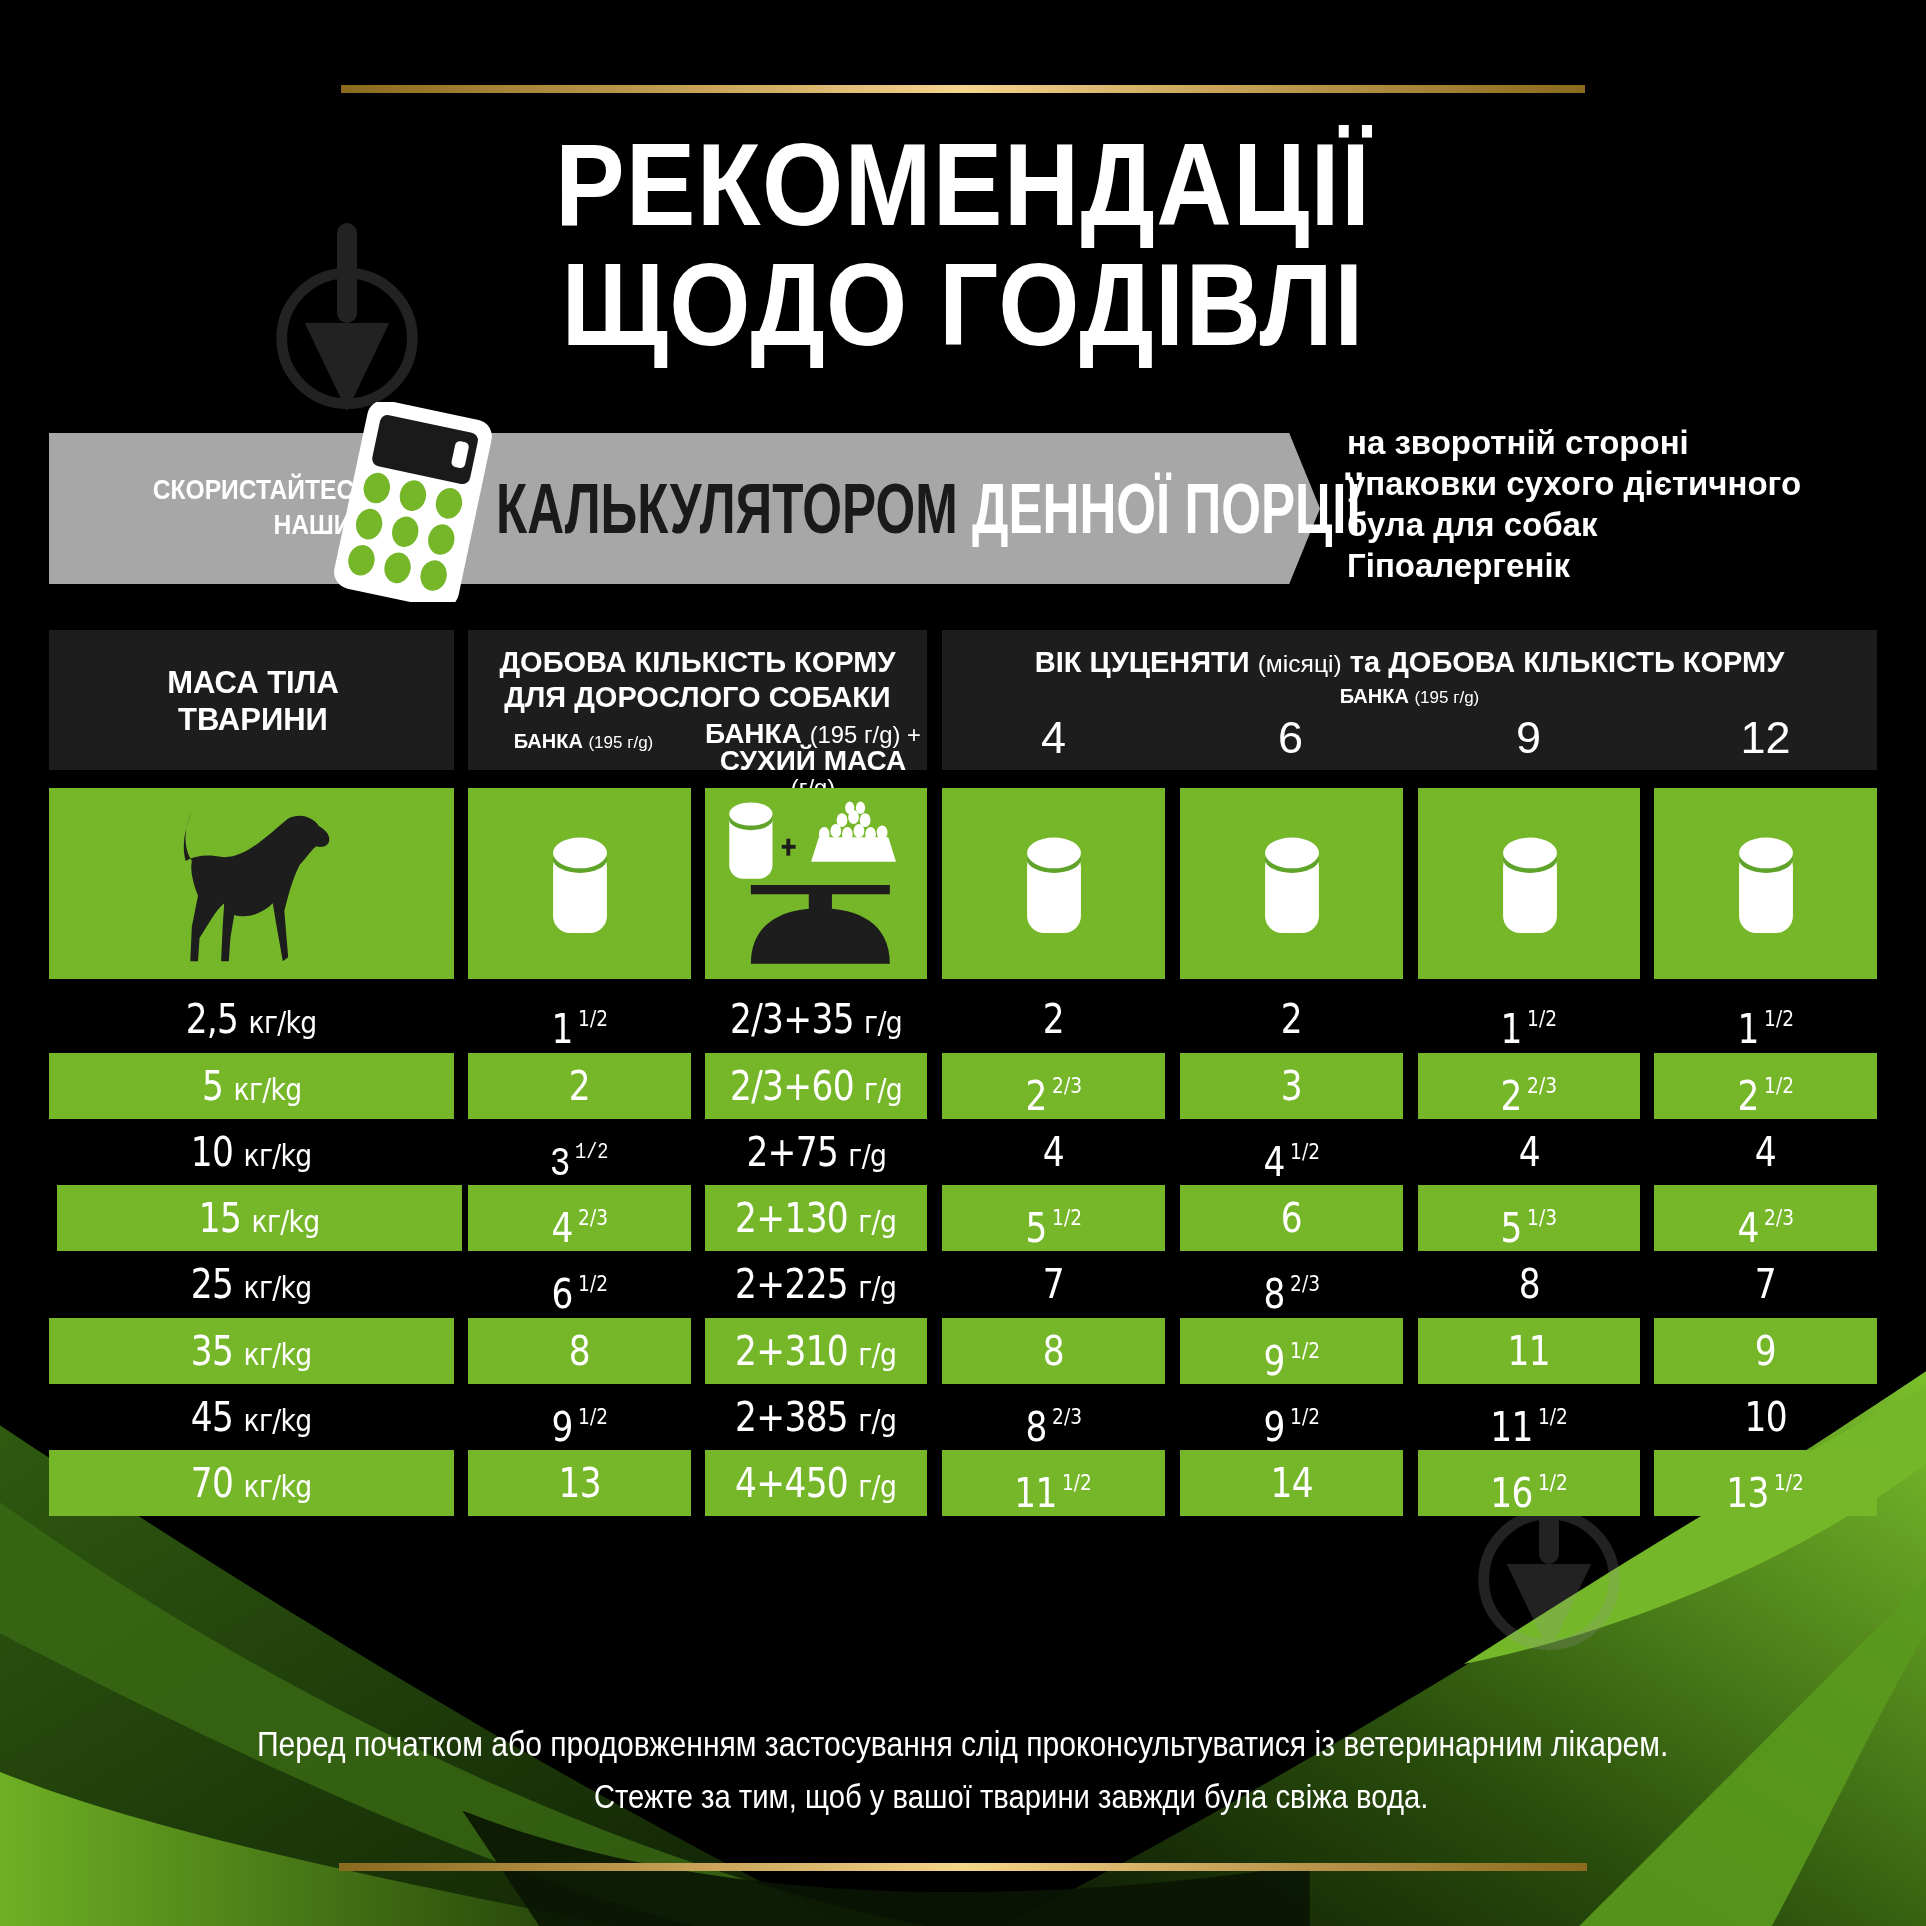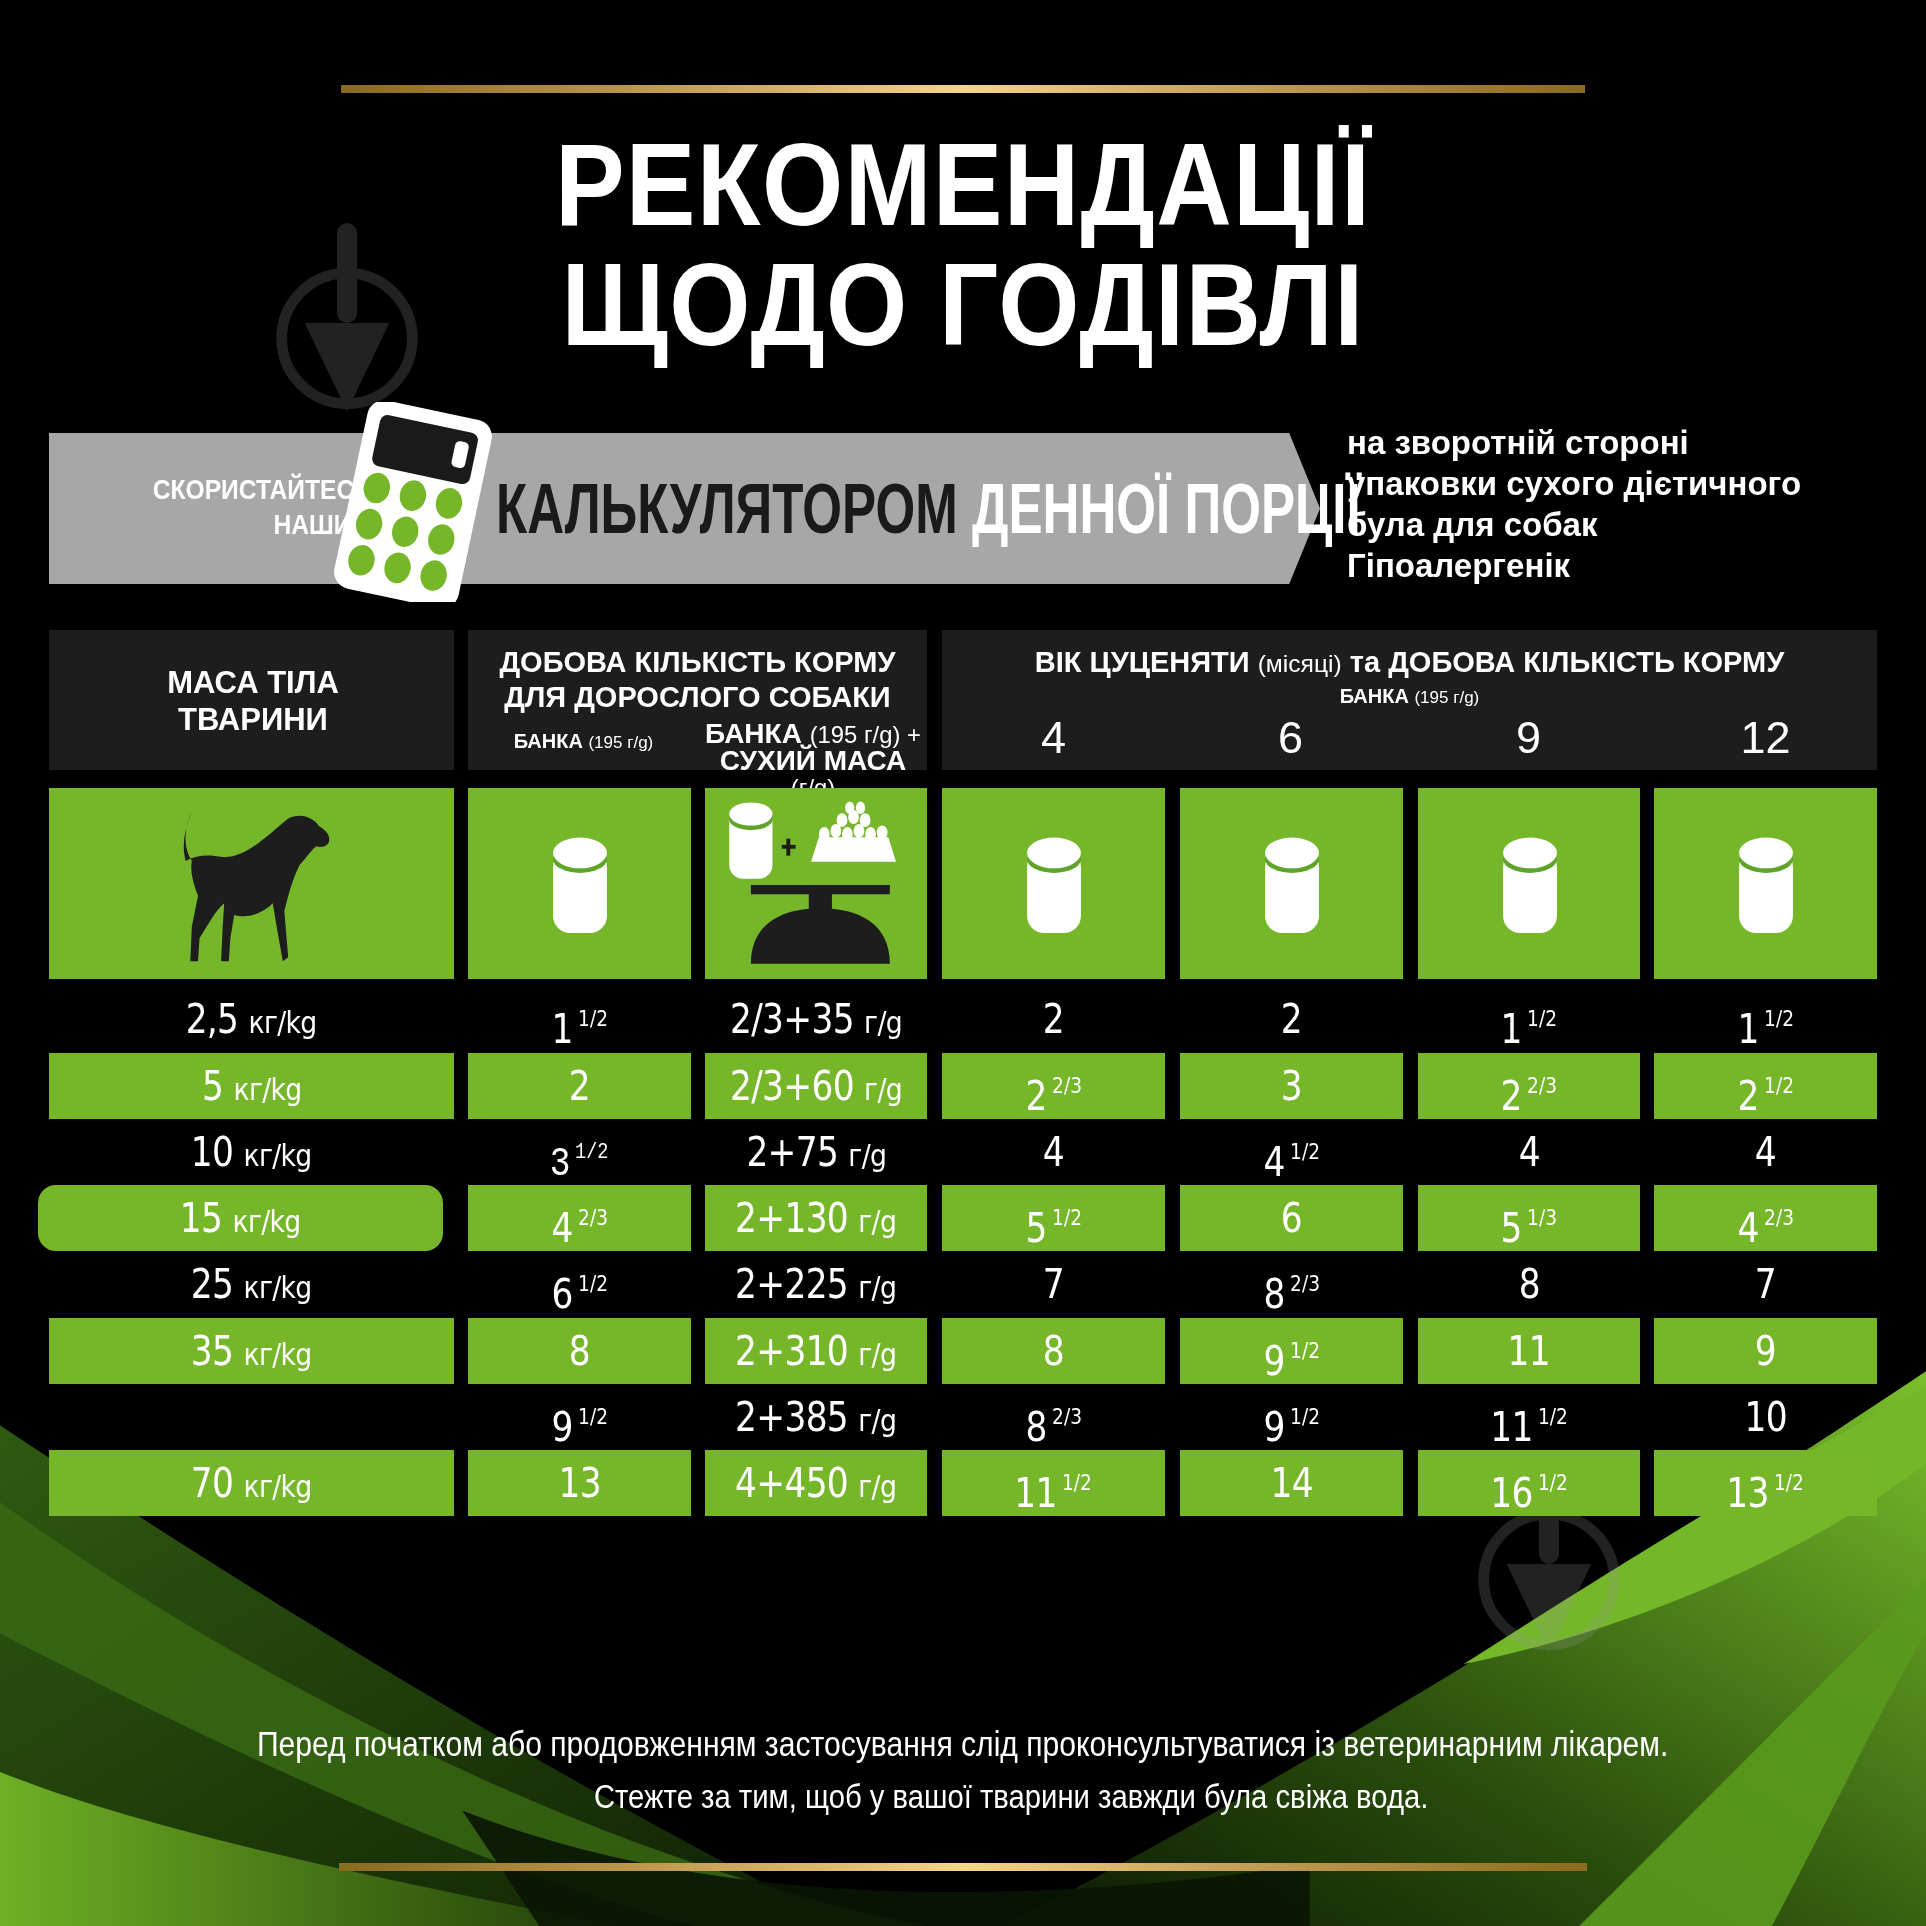--- a/index.html
+++ b/index.html
@@ -284,21 +284,21 @@
     <div class="row" style="top: 1119px;">
       <div class="cell" style="left: 49px; width: 405px;"><span class="inner"><span>10</span> <span class="unit">кг/kg</span></span></div>
       <div class="cell" style="left: 468px; width: 223px; font-family: Liberation Mono, monospace;"><span class="inner"><span>3</span><sup>1/2</sup></span></div>
       <div class="cell" style="left: 705px; width: 222px;"><span class="inner"><span>2+75</span> <span class="unit">г/g</span></span></div>
       <div class="cell" style="left: 942px; width: 223px;"><span class="inner"><span>4</span></span></div>
       <div class="cell" style="left: 1180px; width: 223px;"><span class="inner"><span>4</span><sup>1/2</sup></span></div>
       <div class="cell" style="left: 1418px; width: 222px;"><span class="inner"><span>4</span></span></div>
       <div class="cell" style="left: 1654px; width: 223px;"><span class="inner"><span>4</span></span></div>
     </div>
     <div class="row green" style="top: 1185px;">
-      <div class="cell" style="left: 38px; width: 405px; border-radius: 18px;"><span class="inner"><span>15</span> <span class="unit">кг/kg</span></span></div>
+      <div class="cell" style="left: 57px; width: 405px;"><span class="inner"><span>15</span> <span class="unit">кг/kg</span></span></div>
       <div class="cell" style="left: 468px; width: 223px;"><span class="inner"><span>4</span><sup>2/3</sup></span></div>
       <div class="cell" style="left: 705px; width: 222px;"><span class="inner"><span>2+130</span> <span class="unit">г/g</span></span></div>
       <div class="cell" style="left: 942px; width: 223px;"><span class="inner"><span>5</span><sup>1/2</sup></span></div>
       <div class="cell" style="left: 1180px; width: 223px;"><span class="inner"><span>6</span></span></div>
       <div class="cell" style="left: 1418px; width: 222px;"><span class="inner"><span>5</span><sup>1/3</sup></span></div>
       <div class="cell" style="left: 1654px; width: 223px;"><span class="inner"><span>4</span><sup>2/3</sup></span></div>
     </div>
     <div class="row" style="top: 1251px;">
       <div class="cell" style="left: 49px; width: 405px;"><span class="inner"><span>25</span> <span class="unit">кг/kg</span></span></div>
       <div class="cell" style="left: 468px; width: 223px;"><span class="inner"><span>6</span><sup>1/2</sup></span></div>
@@ -311,20 +311,21 @@
     <div class="row green" style="top: 1318px;">
       <div class="cell" style="left: 49px; width: 405px;"><span class="inner"><span>35</span> <span class="unit">кг/kg</span></span></div>
       <div class="cell" style="left: 468px; width: 223px;"><span class="inner"><span>8</span></span></div>
       <div class="cell" style="left: 705px; width: 222px;"><span class="inner"><span>2+310</span> <span class="unit">г/g</span></span></div>
       <div class="cell" style="left: 942px; width: 223px;"><span class="inner"><span>8</span></span></div>
       <div class="cell" style="left: 1180px; width: 223px;"><span class="inner"><span>9</span><sup>1/2</sup></span></div>
       <div class="cell" style="left: 1418px; width: 222px;"><span class="inner"><span>11</span></span></div>
       <div class="cell" style="left: 1654px; width: 223px;"><span class="inner"><span>9</span></span></div>
     </div>
     <div class="row" style="top: 1384px;">
+      <div class="cell" style="left: 49px; width: 405px;"><span class="inner"><span>45</span> <span class="unit">кг/kg</span></span></div>
       <div class="cell" style="left: 468px; width: 223px;"><span class="inner"><span>9</span><sup>1/2</sup></span></div>
       <div class="cell" style="left: 705px; width: 222px;"><span class="inner"><span>2+385</span> <span class="unit">г/g</span></span></div>
       <div class="cell" style="left: 942px; width: 223px;"><span class="inner"><span>8</span><sup>2/3</sup></span></div>
       <div class="cell" style="left: 1180px; width: 223px;"><span class="inner"><span>9</span><sup>1/2</sup></span></div>
       <div class="cell" style="left: 1418px; width: 222px;"><span class="inner"><span>11</span><sup>1/2</sup></span></div>
       <div class="cell" style="left: 1654px; width: 223px;"><span class="inner"><span>10</span></span></div>
     </div>
     <div class="row green" style="top: 1450px;">
       <div class="cell" style="left: 49px; width: 405px;"><span class="inner"><span>70</span> <span class="unit">кг/kg</span></span></div>
       <div class="cell" style="left: 468px; width: 223px;"><span class="inner"><span>13</span></span></div>

